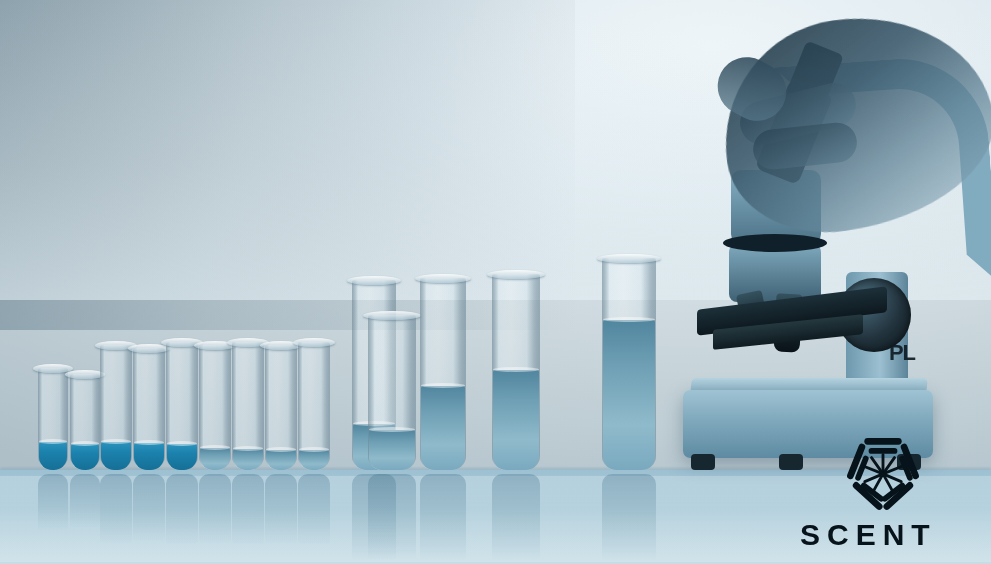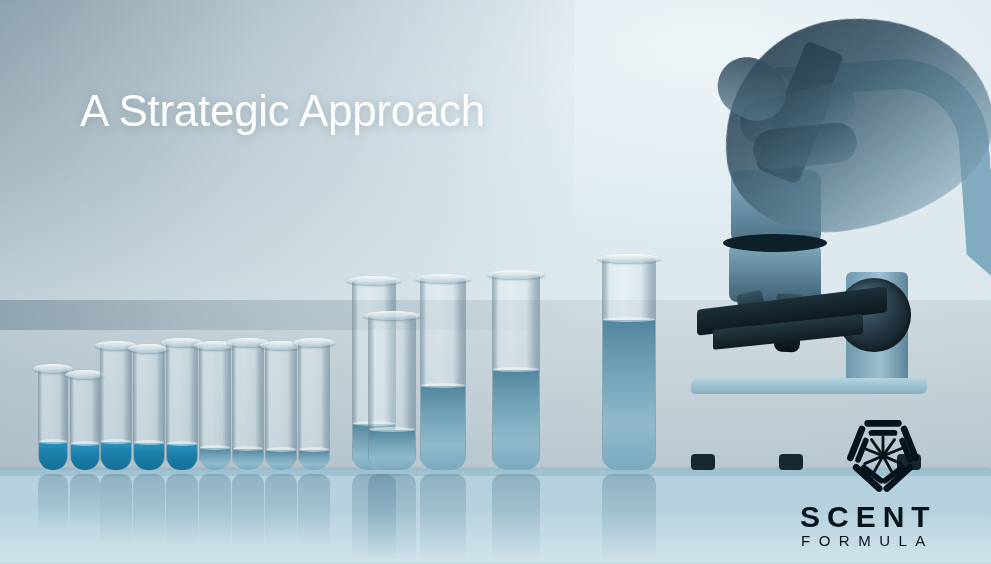--- a/index.html
+++ b/index.html
@@ -270,32 +270,34 @@
     <div class="scope-neck"></div>
     <div class="scope-tube"></div>
     <div class="scope-eyepiece"></div>
     <div class="scope-nose"></div>
     <div class="scope-ring"></div>
     <div class="objective" style="left:80px;bottom:176px;height:52px;transform:rotate(-12deg);"></div>
     <div class="objective" style="left:114px;bottom:168px;height:58px;transform:rotate(3deg);"></div>
     <div class="scope-stage"></div>
     <div class="scope-stage2"></div>
     <div class="scope-base-top"></div>
+    <div class="scope-base">
+      <div class="pl-mark">PL</div>
+    </div>
     <div class="scope-foot" style="left:30px;"></div>
     <div class="scope-foot" style="left:118px;"></div>
     <div class="scope-foot" style="left:236px;"></div>
 
     <div class="hand"></div>
     <div class="finger" style="left:78px;top:92px;width:118px;height:44px;transform:rotate(-14deg);"></div>
     <div class="finger" style="left:92px;top:126px;width:104px;height:40px;transform:rotate(-6deg);"></div>
     <div class="finger" style="left:56px;top:60px;width:70px;height:58px;transform:rotate(28deg);"></div>
   </div>
 
   <div class="headline">
-    <div class="sub-line">A Strategic Approach</div>
   </div>
 
   <div class="brand">
     <svg class="brand-mark" width="96" height="92" viewBox="0 0 100 96">
       <g stroke="#07131a" stroke-width="7" stroke-linecap="round" fill="none">
 
         <line x1="34" y1="16" x2="66" y2="16"></line>
         <line x1="72" y1="22" x2="84" y2="52"></line>
         <line x1="78" y1="62" x2="54" y2="84"></line>
         <line x1="46" y1="84" x2="22" y2="62"></line>
@@ -314,16 +316,15 @@
         <line x1="50" y1="50" x2="38" y2="33"></line>
         <line x1="50" y1="50" x2="30" y2="42"></line>
         <line x1="50" y1="50" x2="70" y2="42"></line>
         <line x1="50" y1="50" x2="31" y2="58"></line>
         <line x1="50" y1="50" x2="69" y2="58"></line>
         <line x1="50" y1="50" x2="40" y2="68"></line>
         <line x1="50" y1="50" x2="60" y2="68"></line>
       </g>
     </svg>
     <div class="brand-name">SCENT</div>
-    <div class="brand-sub">FORMULA</div>
   </div>
 
 </div>
 
 </body></html>

